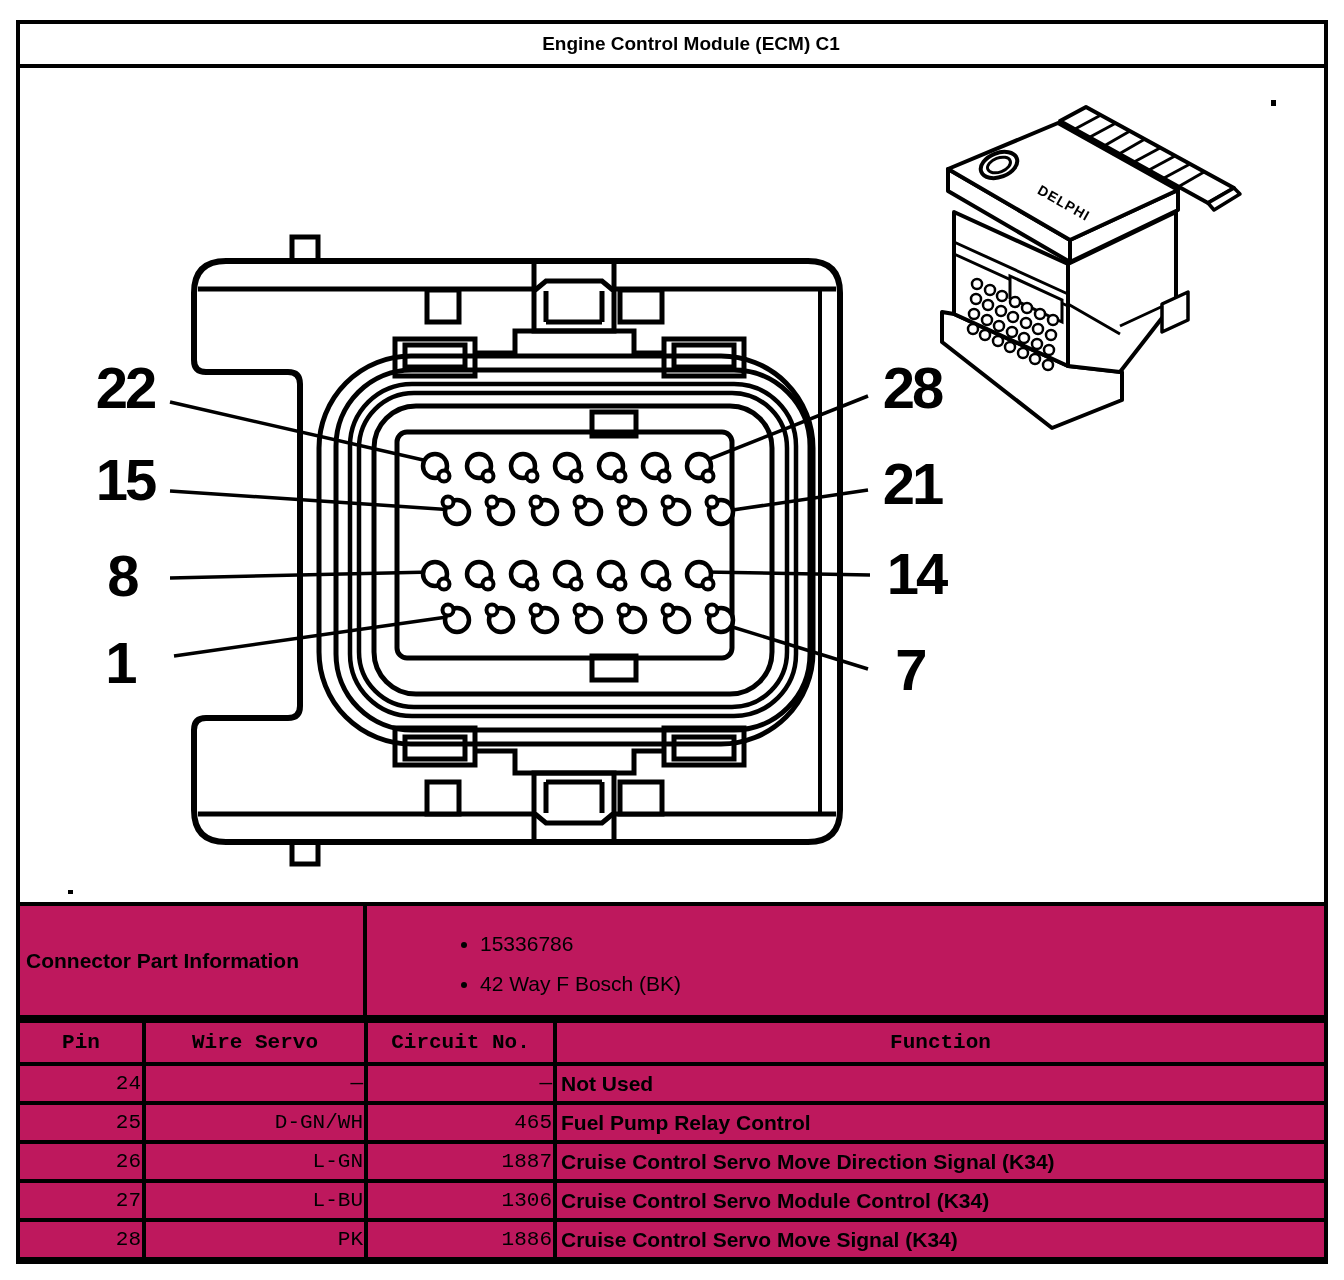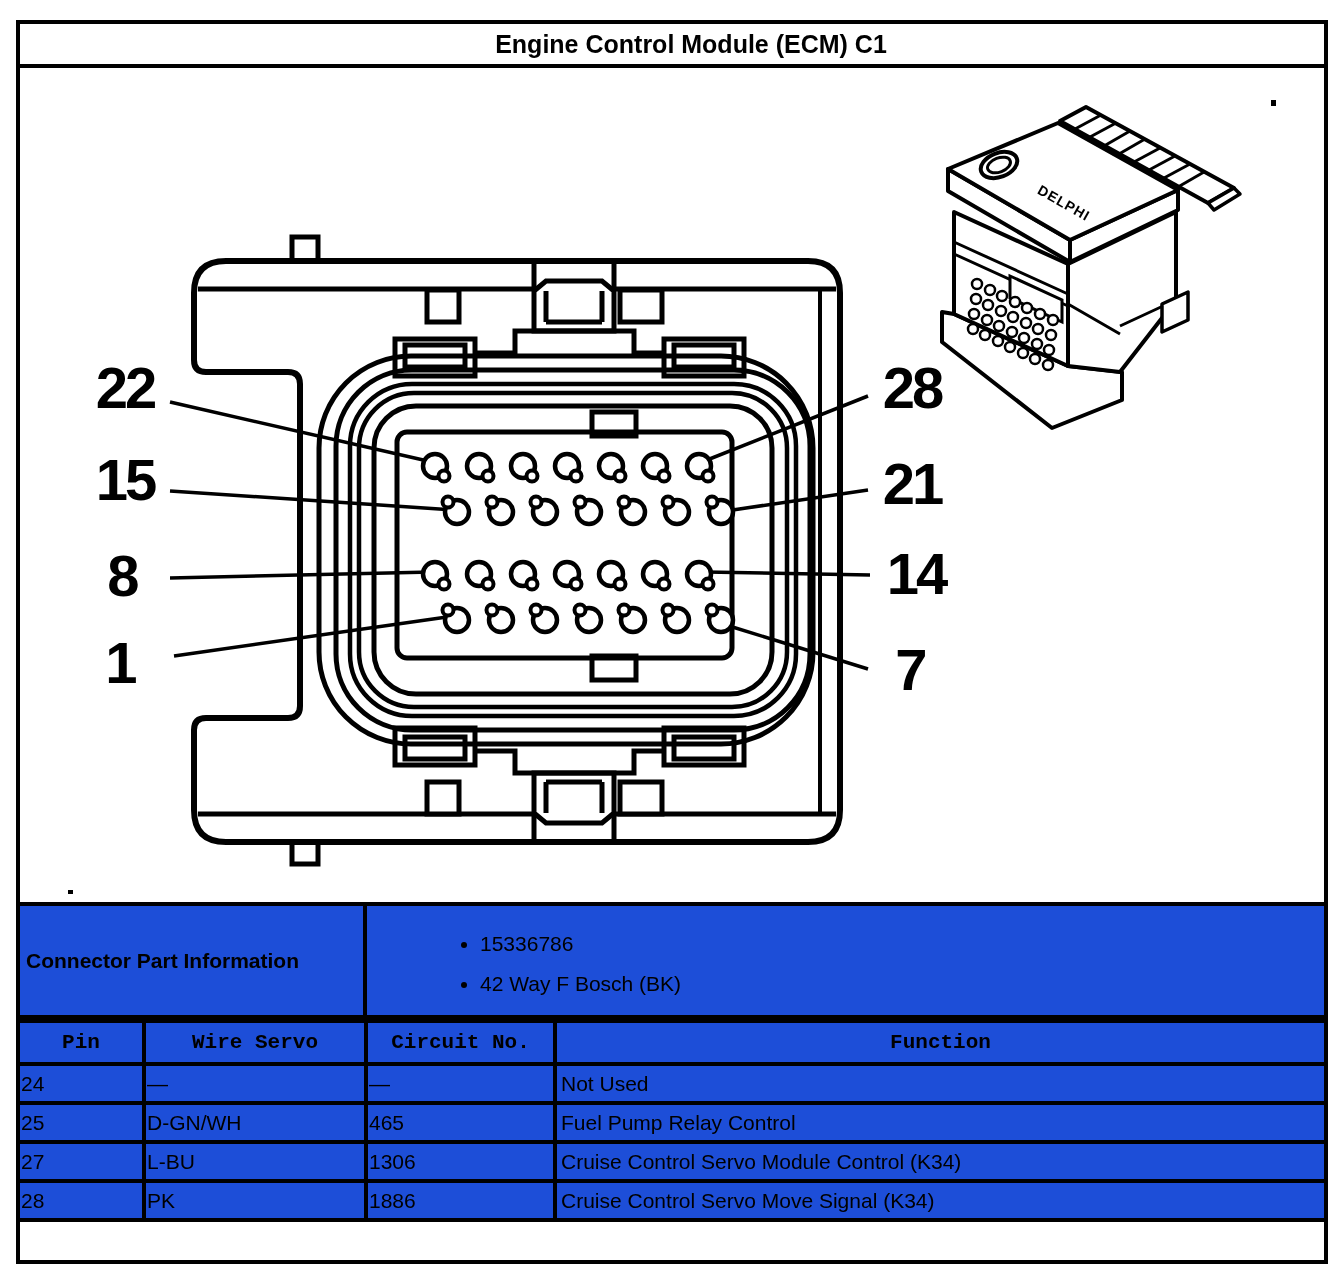--- a/index.html
+++ b/index.html
@@ -1,38 +1,38 @@
 <!DOCTYPE html>
 <html><head>
 <meta charset="utf-8">
 <style>
   html,body{margin:0;padding:0;background:#fff;}
   body{width:1344px;height:1280px;position:relative;overflow:hidden;
        font-family:"Liberation Sans", sans-serif;color:#000;}
   .page{position:absolute;left:16px;top:20px;width:1312px;height:1244px;
         border:4px solid #000;box-sizing:border-box;overflow:hidden;background:#fff;}
   .title-bar{height:40px;line-height:40px;border-bottom:4px solid #000;
-             text-align:center;font-weight:bold;font-size:25px;padding-left:38px;}
+             text-align:center;font-weight:bold;font-size:19px;padding-left:38px;}
   .diagram{position:relative;height:834px;background:#fff;}
   .diagram svg{position:absolute;left:0;top:0;}
   table{border-collapse:collapse;table-layout:fixed;width:calc(100% + 8px);
-        margin-left:-4px;background:#1d4ed8;}
+        margin-left:-4px;background:#be185d;}
   td,th{border:4px solid #000;font-size:21px;overflow:hidden;white-space:nowrap;}
   .info-table td{height:107px;vertical-align:middle;}
   .cpi-label{font-weight:bold;padding-left:6px;width:336px;}
   .cpi-items{vertical-align:top;}
   .cpi-items ul{margin:12px 0 0 0;padding-left:112px;list-style:disc;}
   .cpi-items li{margin-bottom:9px;margin-top:16px;}
   .pin-table th{height:37px;font-weight:bold;text-align:center;font-family:Liberation Mono, monospace;}
   .pin-table td{height:33px;}
   .col-pin{width:120px;}
   .col-wire{width:216px;}
   .col-circ{width:183px;}
-  .c{text-align:left;}
-  .f{text-align:left;padding-left:4px;}
+  .c{text-align:right;font-family:Liberation Mono, monospace;}
+  .f{text-align:left;padding-left:4px;font-weight:bold;}
   
   .ln{stroke:#000;fill:none;}
   .wh{stroke:#000;fill:#fff;}
   .callout-num{font-family:"Liberation Sans", sans-serif;font-weight:bold;
                font-size:58px;letter-spacing:-3px;text-anchor:middle;fill:#000;}
   .brand-txt{font-family:"Liberation Sans", sans-serif;font-weight:bold;
              font-size:14px;letter-spacing:1px;fill:#000;}
 </style>
 </head>
 <body>
@@ -252,20 +252,26 @@
       <td class="c">—</td>
       <td class="f">Not Used</td>
     </tr>
     <tr>
       <td class="c">25</td>
       <td class="c">D-GN/WH</td>
       <td class="c">465</td>
       <td class="f">Fuel Pump Relay Control</td>
     </tr>
     <tr>
+      <td class="c">26</td>
+      <td class="c">L-GN</td>
+      <td class="c">1887</td>
+      <td class="f">Cruise Control Servo Move Direction Signal (K34)</td>
+    </tr>
+    <tr>
       <td class="c">27</td>
       <td class="c">L-BU</td>
       <td class="c">1306</td>
       <td class="f">Cruise Control Servo Module Control (K34)</td>
     </tr>
     <tr>
       <td class="c">28</td>
       <td class="c">PK</td>
       <td class="c">1886</td>
       <td class="f">Cruise Control Servo Move Signal (K34)</td>

